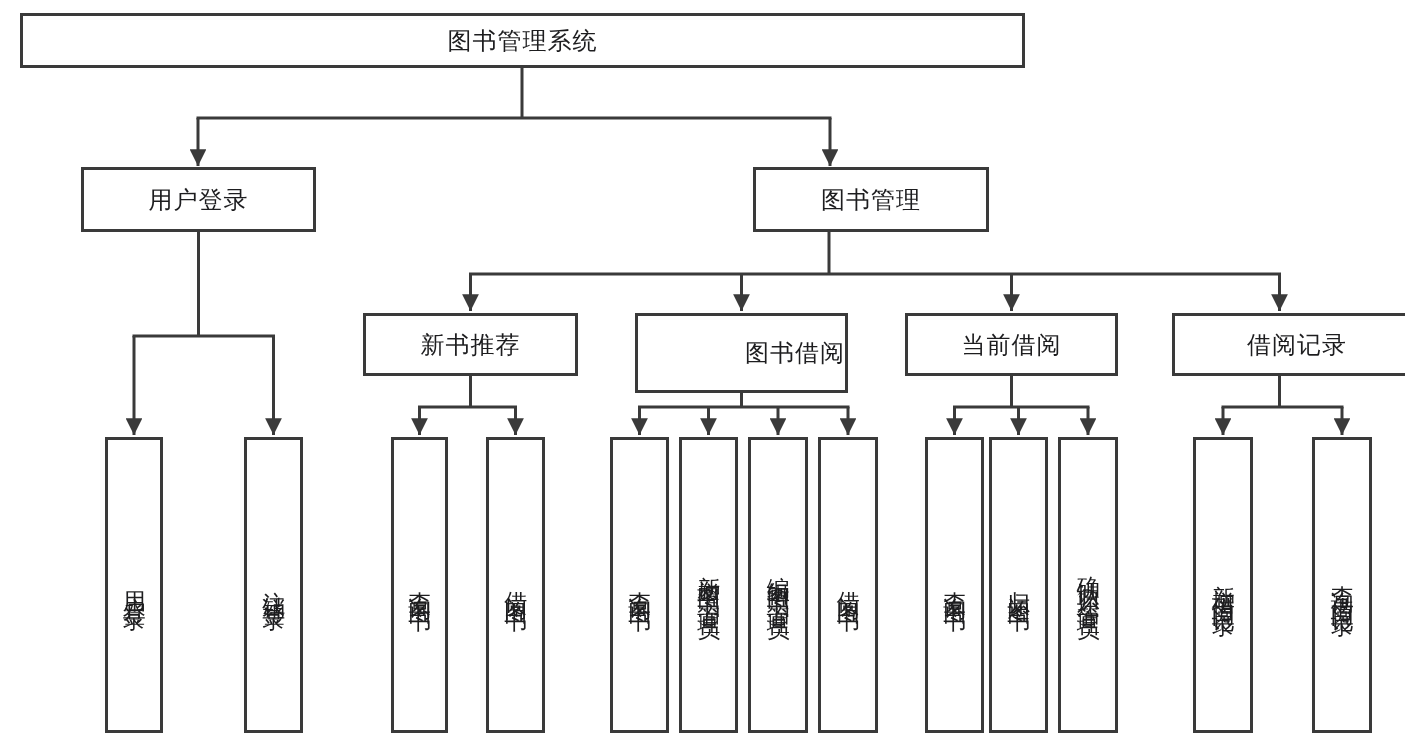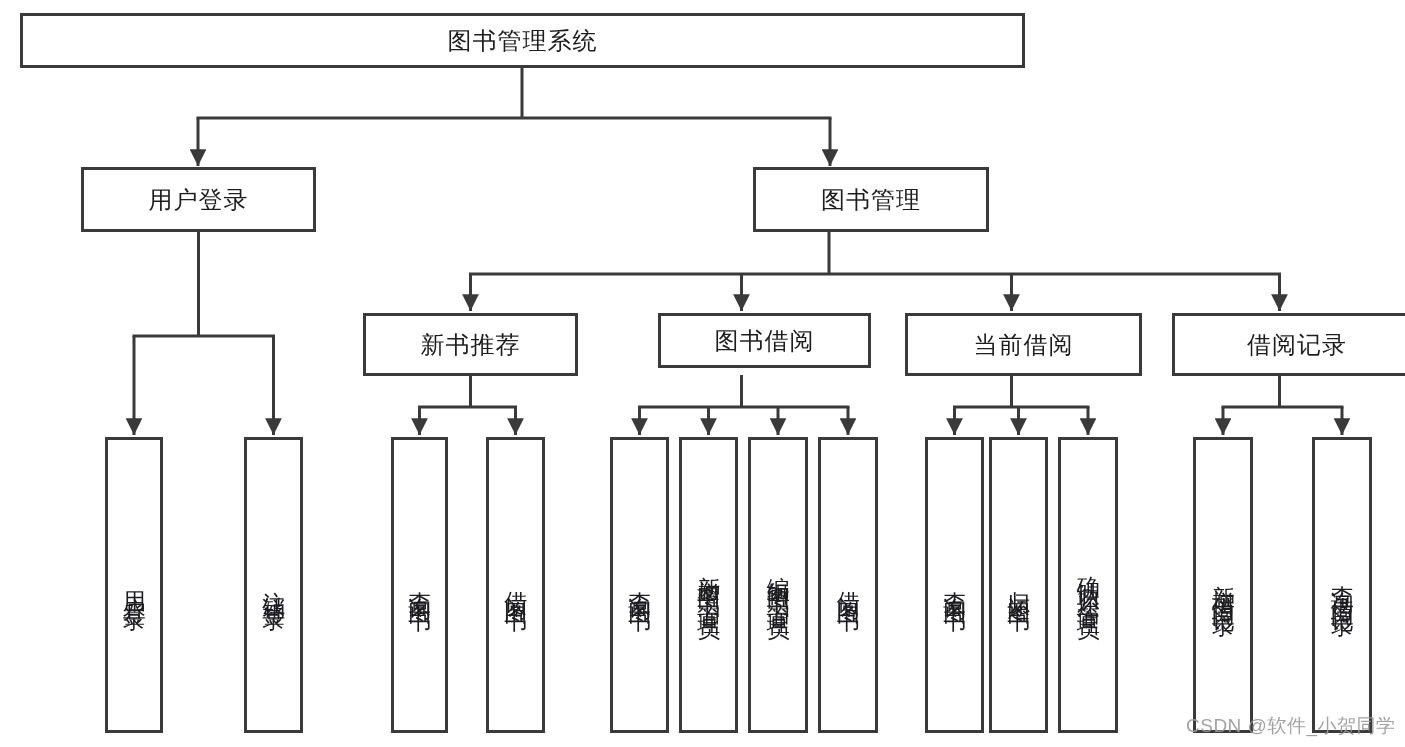--- a/index.html
+++ b/index.html
@@ -129,24 +129,24 @@
   <div class="node" style="left:81px;top:167px;width:235px;height:65px;">
     <span>用户登录</span>
   </div>
   <div class="node" style="left:711px;top:167px;width:236px;height:65px;margin-left:42px;">
     <span>图书管理</span>
   </div>
 
   <div class="node" style="left:363px;top:313px;width:215px;height:63px;">
     <span>新书推荐</span>
   </div>
-  <div class="node" style="left:658px;top:313px;width:213px;height:55px;">
+  <div class="node" style="left:635px;top:313px;width:213px;height:80px;justify-content:flex-end;">
     <span>图书借阅</span>
   </div>
-  <div class="node" style="left:905px;top:313px;width:237px;height:63px;">
+  <div class="node" style="left:905px;top:313px;width:213px;height:63px;">
     <span>当前借阅</span>
   </div>
   <div class="node" style="left:1172px;top:313px;width:250px;height:63px;">
     <span>借阅记录</span>
   </div>
 
   <div class="leaf" style="left:105px;width:58px;">
     <span class="vtext">用户登录</span>
   </div>
   <div class="leaf" style="left:244px;width:59px;">
@@ -183,15 +183,14 @@
     <span class="vtext">确认归还（管理员）</span>
   </div>
 
   <div class="leaf" style="left:1193px;width:60px;">
     <span class="vtext">新增借阅记录</span>
   </div>
   <div class="leaf" style="left:1312px;width:60px;">
     <span class="vtext">查询借阅记录</span>
   </div>
 
-  <span class="watermark">CSDN @软件_小贺同学</span>
 
 </div>
 
 </body></html>

